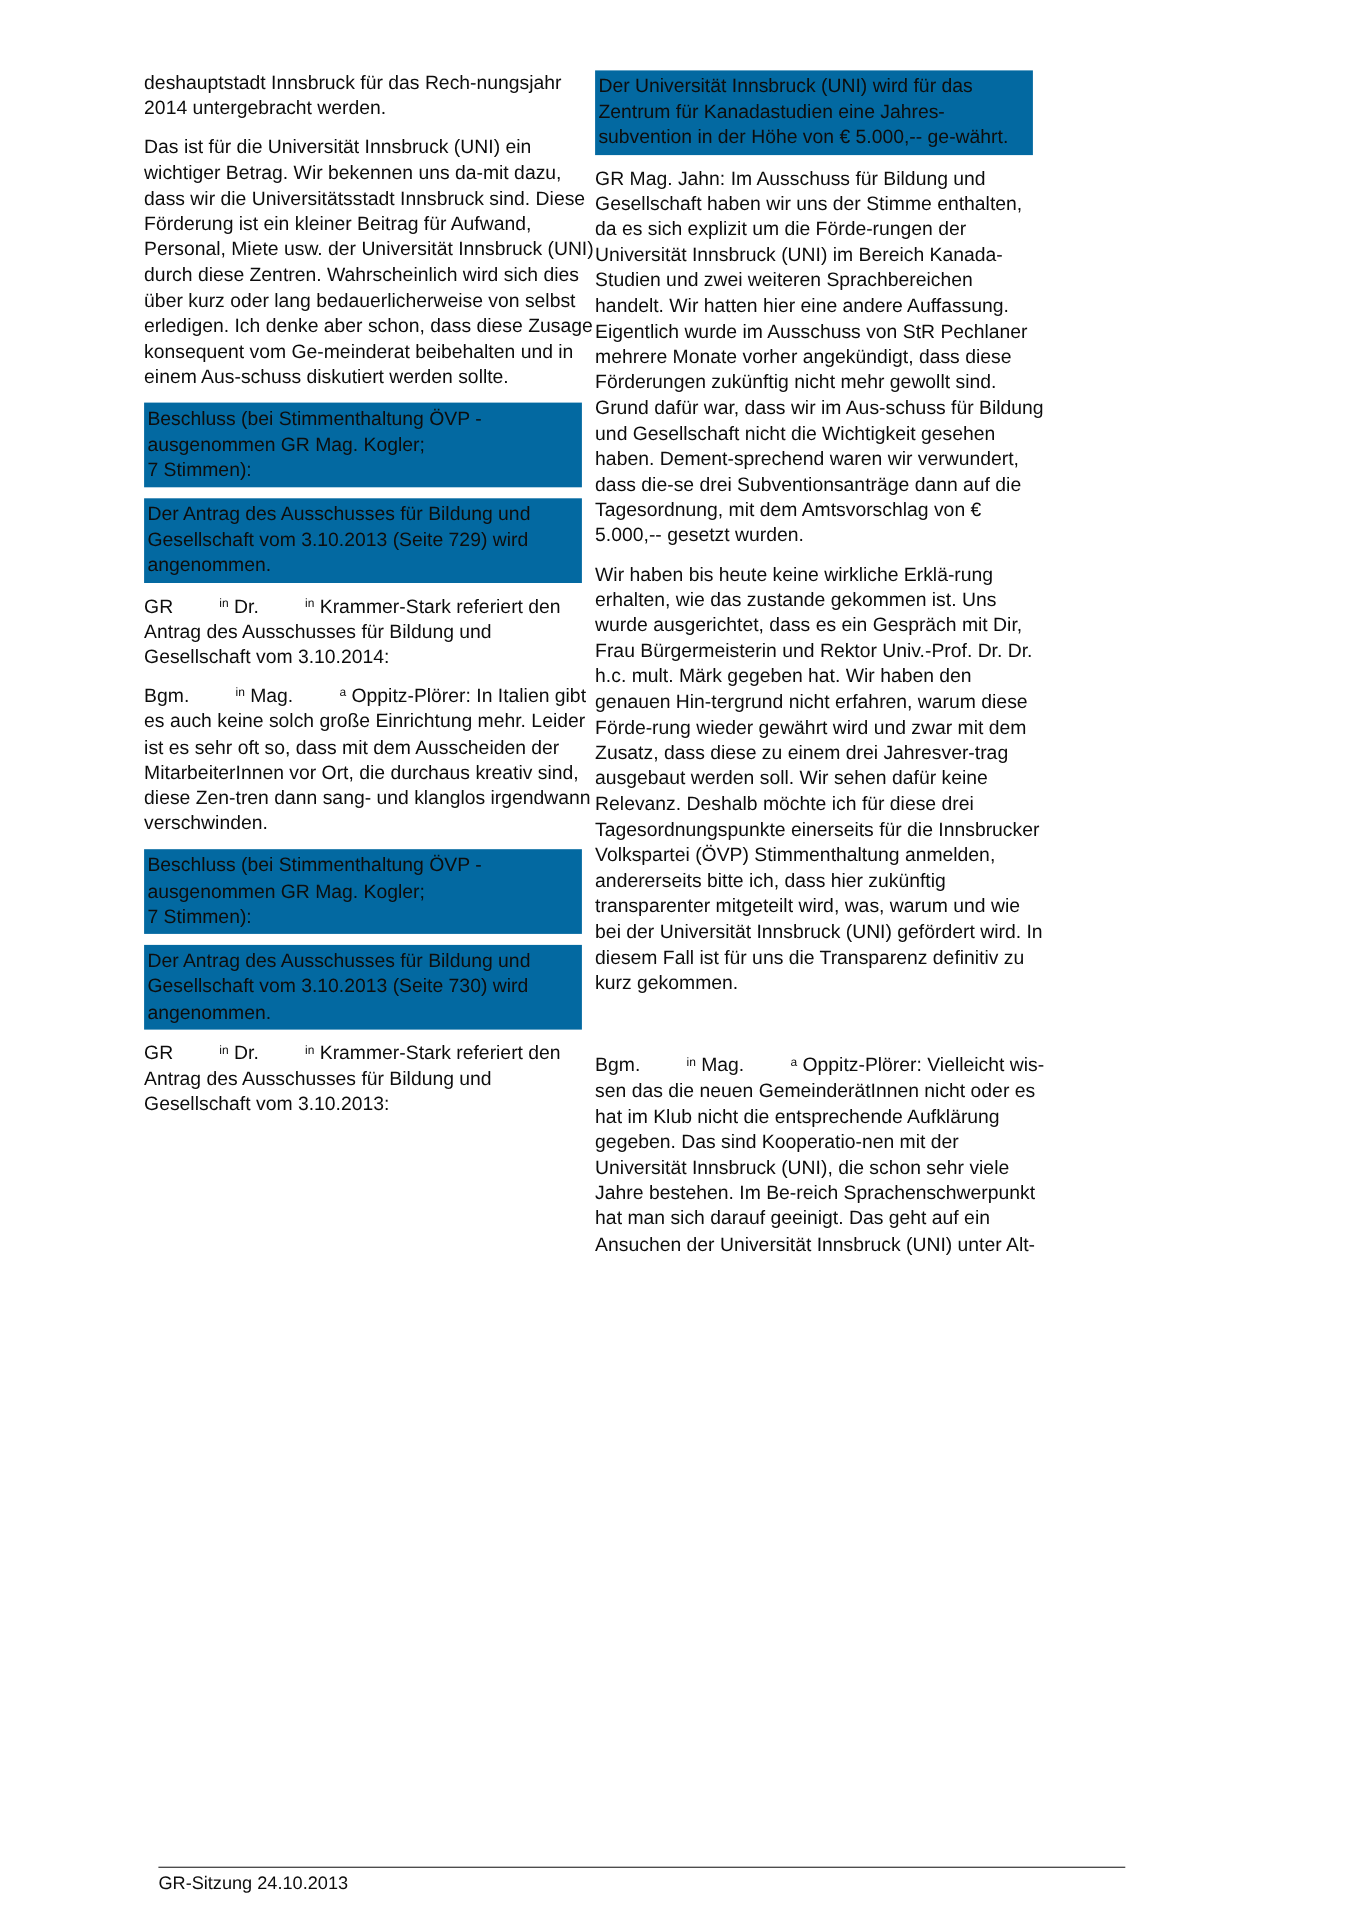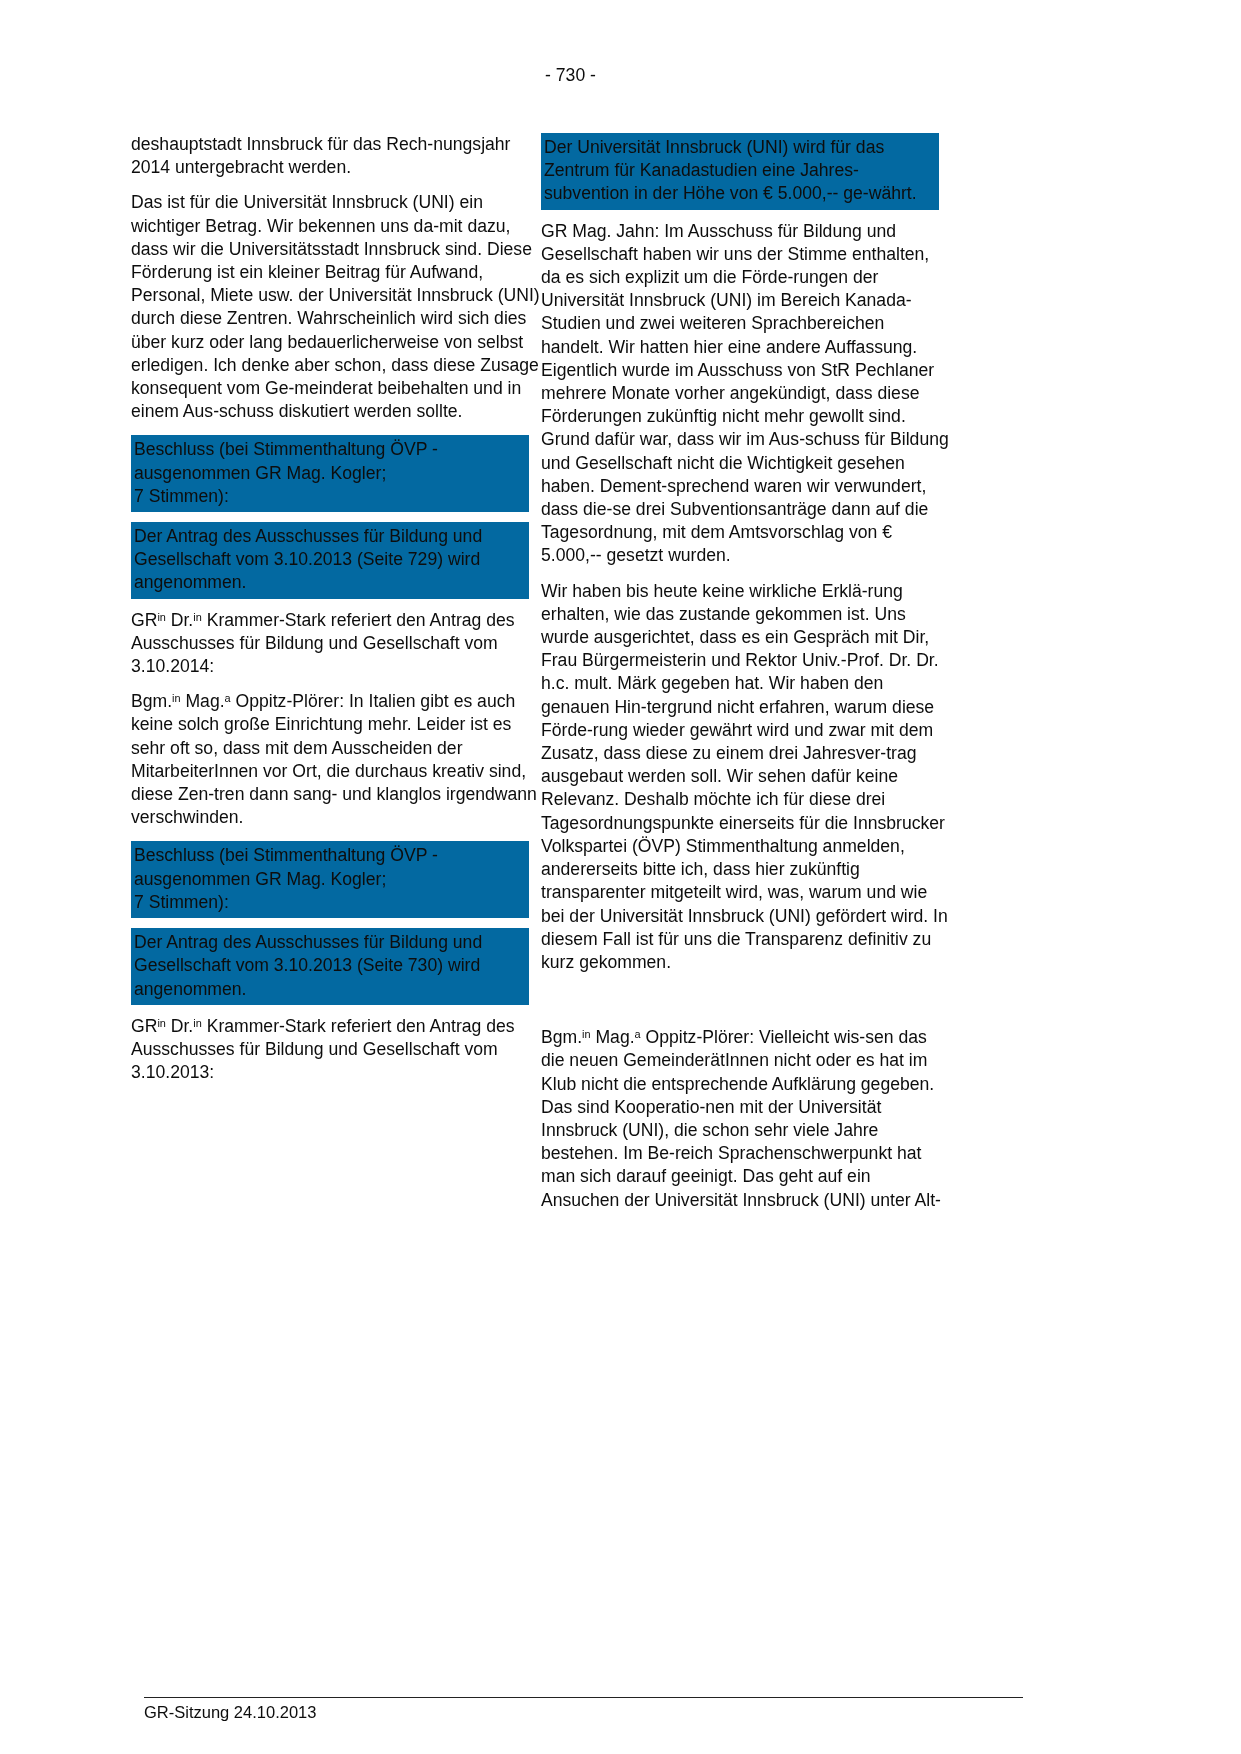--- a/index.html
+++ b/index.html
@@ -64,40 +64,40 @@
   }
   .mt-lg {
     margin-top: 52px;
   }
   sup {
     font-size: 0.62em;
     line-height: 0;
     vertical-align: baseline;
     position: relative;
     top: -0.45em;
+    margin-left: 42px;
   }
   .footer {
     position: absolute;
     left: 144px;
     top: 1697px;
     width: 879px;
     border-top: 1.5px solid #222;
   }
   .footer-text {
     font-size: 16.5px;
     line-height: 21px;
     padding-top: 4px;
   }
 </style>
 </head>
 <body>
 
 <div class="content">
 
-  <div class="page-number">- 730 -</div>
 
   <div class="columns">
 
     <div class="col">
       <p class="para">deshauptstadt Innsbruck für das Rech-nungsjahr 2014 untergebracht werden.</p>
       <p class="para">Das ist für die Universität Innsbruck (UNI) ein wichtiger Betrag. Wir bekennen uns da-mit dazu, dass wir die Universitätsstadt Innsbruck sind. Diese Förderung ist ein kleiner Beitrag für Aufwand, Personal, Miete usw. der Universität Innsbruck (UNI) durch diese Zentren. Wahrscheinlich wird sich dies über kurz oder lang bedauerlicherweise von selbst erledigen. Ich denke aber schon, dass diese Zusage konsequent vom Ge-meinderat beibehalten und in einem Aus-schuss diskutiert werden sollte.</p>
 
       <div class="hl">Beschluss (bei Stimmenthaltung ÖVP - ausgenommen GR Mag. Kogler;
 7 Stimmen):</div>
       <div class="hl">Der Antrag des Ausschusses für Bildung und Gesellschaft vom 3.10.2013 (Seite 729) wird angenommen.</div>

